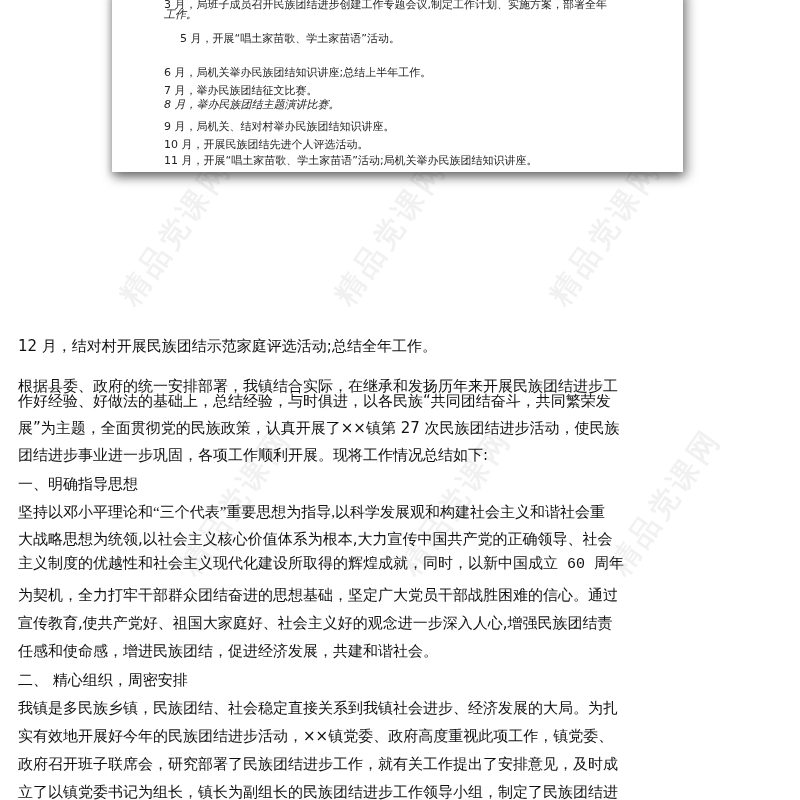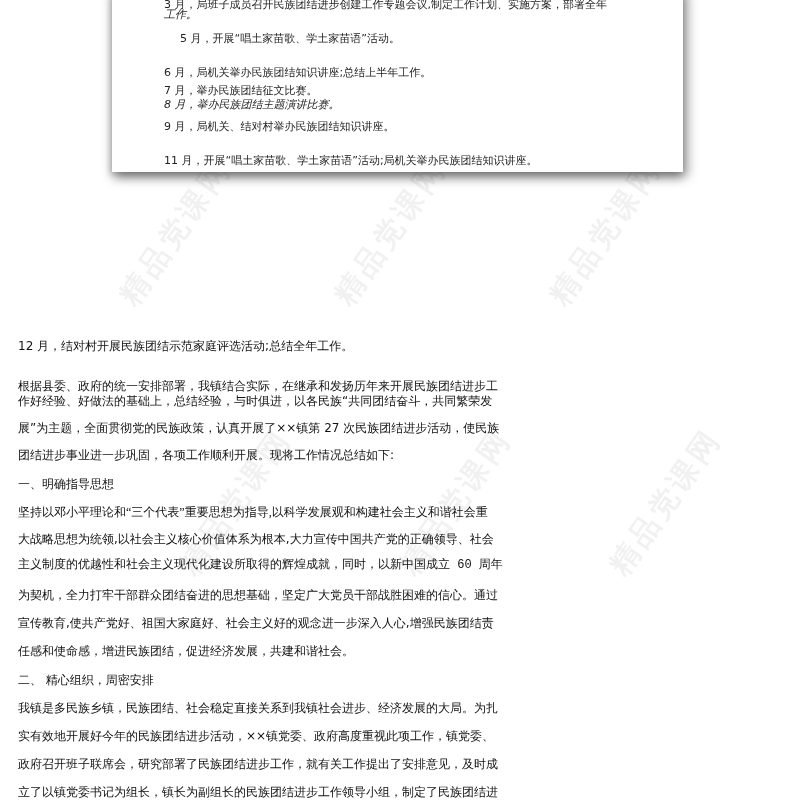--- a/index.html
+++ b/index.html
@@ -20,21 +20,21 @@
   }
   .watermark {
     position:absolute; font-size:30px; color:rgba(0,0,0,0.055);
     transform: rotate(-55deg); transform-origin: left top; white-space:nowrap;
     letter-spacing:4px; z-index:1; font-weight:bold;
   }
   .body-text {
     position:absolute; left:18px; width:770px; z-index:3;
   }
   .line {
-    position:absolute; left:0; font-size:12px; line-height:24px; white-space:nowrap; color:#111;
+    position:absolute; left:0; font-size:15px; line-height:24px; white-space:nowrap; color:#111;
   }
   .heading { font-weight:normal; }
 </style>
 </head>
 <body>
 
 <div class="watermark" style="left:110px; top:290px;">精品党课网</div>
 <div class="watermark" style="left:325px; top:290px;">精品党课网</div>
 <div class="watermark" style="left:540px; top:290px;">精品党课网</div>
 <div class="watermark" style="left:170px; top:560px;">精品党课网</div>
@@ -42,20 +42,21 @@
 <div class="watermark" style="left:600px; top:560px;">精品党课网</div>
 
 <div class="card">
   <div class="card-line" style="top:10px;">3 月，局班子成员召开民族团结进步创建工作专题会议,制定工作计划、实施方案，部署全年</div>
   <div class="card-line" style="top:20px;font-style:italic;">工作。</div>
   <div class="card-line" style="top:44px;margin-left:16px;">5 月，开展“唱土家苗歌、学土家苗语”活动。</div>
   <div class="card-line" style="top:78px;">6 月，局机关举办民族团结知识讲座;总结上半年工作。</div>
   <div class="card-line" style="top:96px;">7 月，举办民族团结征文比赛。</div>
   <div class="card-line" style="top:110px;font-style:italic;">8 月，举办民族团结主题演讲比赛。</div>
   <div class="card-line" style="top:132px;">9 月，局机关、结对村举办民族团结知识讲座。</div>
+  <div class="card-line" style="top:150px;">10 月，开展民族团结先进个人评选活动。</div>
   <div class="card-line" style="top:166px;">11 月，开展“唱土家苗歌、学土家苗语”活动;局机关举办民族团结知识讲座。</div>
 </div>
 
 <div class="body-text">
   <div class="line" style="top:334px;">12 月，结对村开展民族团结示范家庭评选活动;总结全年工作。</div>
   <div class="line" style="top:362px;margin-top:12px;">根据县委、政府的统一安排部署，我镇结合实际，在继承和发扬历年来开展民族团结进步工</div>
   <div class="line" style="top:389px;">作好经验、好做法的基础上，总结经验，与时俱进，以各民族“共同团结奋斗，共同繁荣发</div>
   <div class="line" style="top:416px;">展”为主题，全面贯彻党的民族政策，认真开展了××镇第 27 次民族团结进步活动，使民族</div>
   <div class="line" style="top:443px;">团结进步事业进一步巩固，各项工作顺利开展。现将工作情况总结如下:</div>
   <div class="line heading" style="top:472px;">一、明确指导思想</div>

